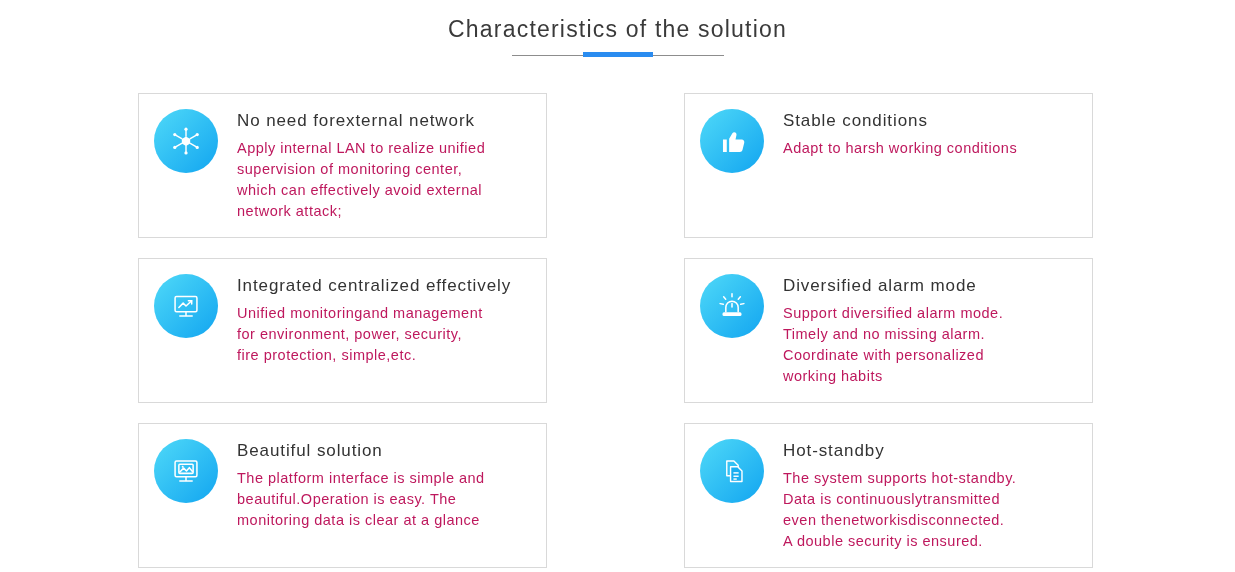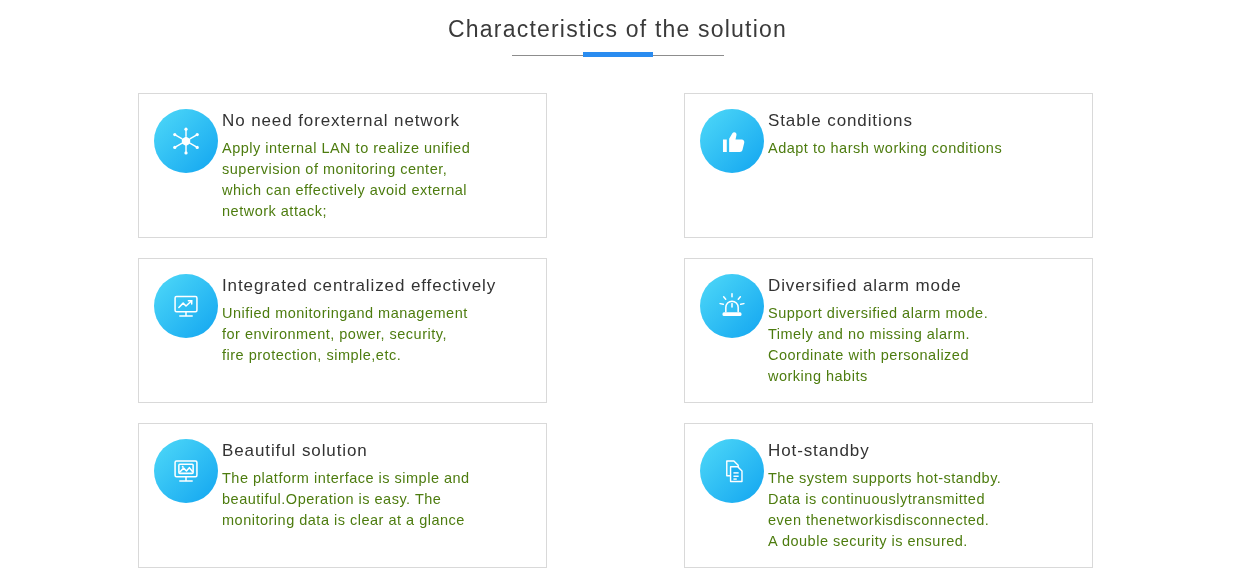--- a/index.html
+++ b/index.html
@@ -54,21 +54,21 @@
     padding-left: 138px;
     margin-top: 36px;
   }
   .card {
     box-sizing: border-box;
     border: 1px solid #d9d9d9;
     background: #ffffff;
     padding: 15px;
     display: flex;
     align-items: flex-start;
-    gap: 4px;
+    gap: 19px;
     min-height: 128px;
   }
   .icon-circle {
     flex: 0 0 auto;
     width: 64px;
     height: 64px;
     border-radius: 50%;
     background: linear-gradient(135deg, #4fd9f8 0%, #12a5f0 100%);
     display: flex;
     align-items: center;
@@ -79,21 +79,21 @@
   .card-title {
     margin: 2px 0 7px 0;
     font-size: 17px;
     font-weight: 400;
     color: #333333;
     letter-spacing: 0.9px;
     white-space: nowrap;
   }
   .card-desc {
     font-size: 14.5px;
-    color: #4d7c0f;
+    color: #be185d;
     letter-spacing: 0.5px;
     line-height: 21px;
     white-space: pre-line;
   }
 </style>
 </head>
 <body>
 
 <div class="page">
 

